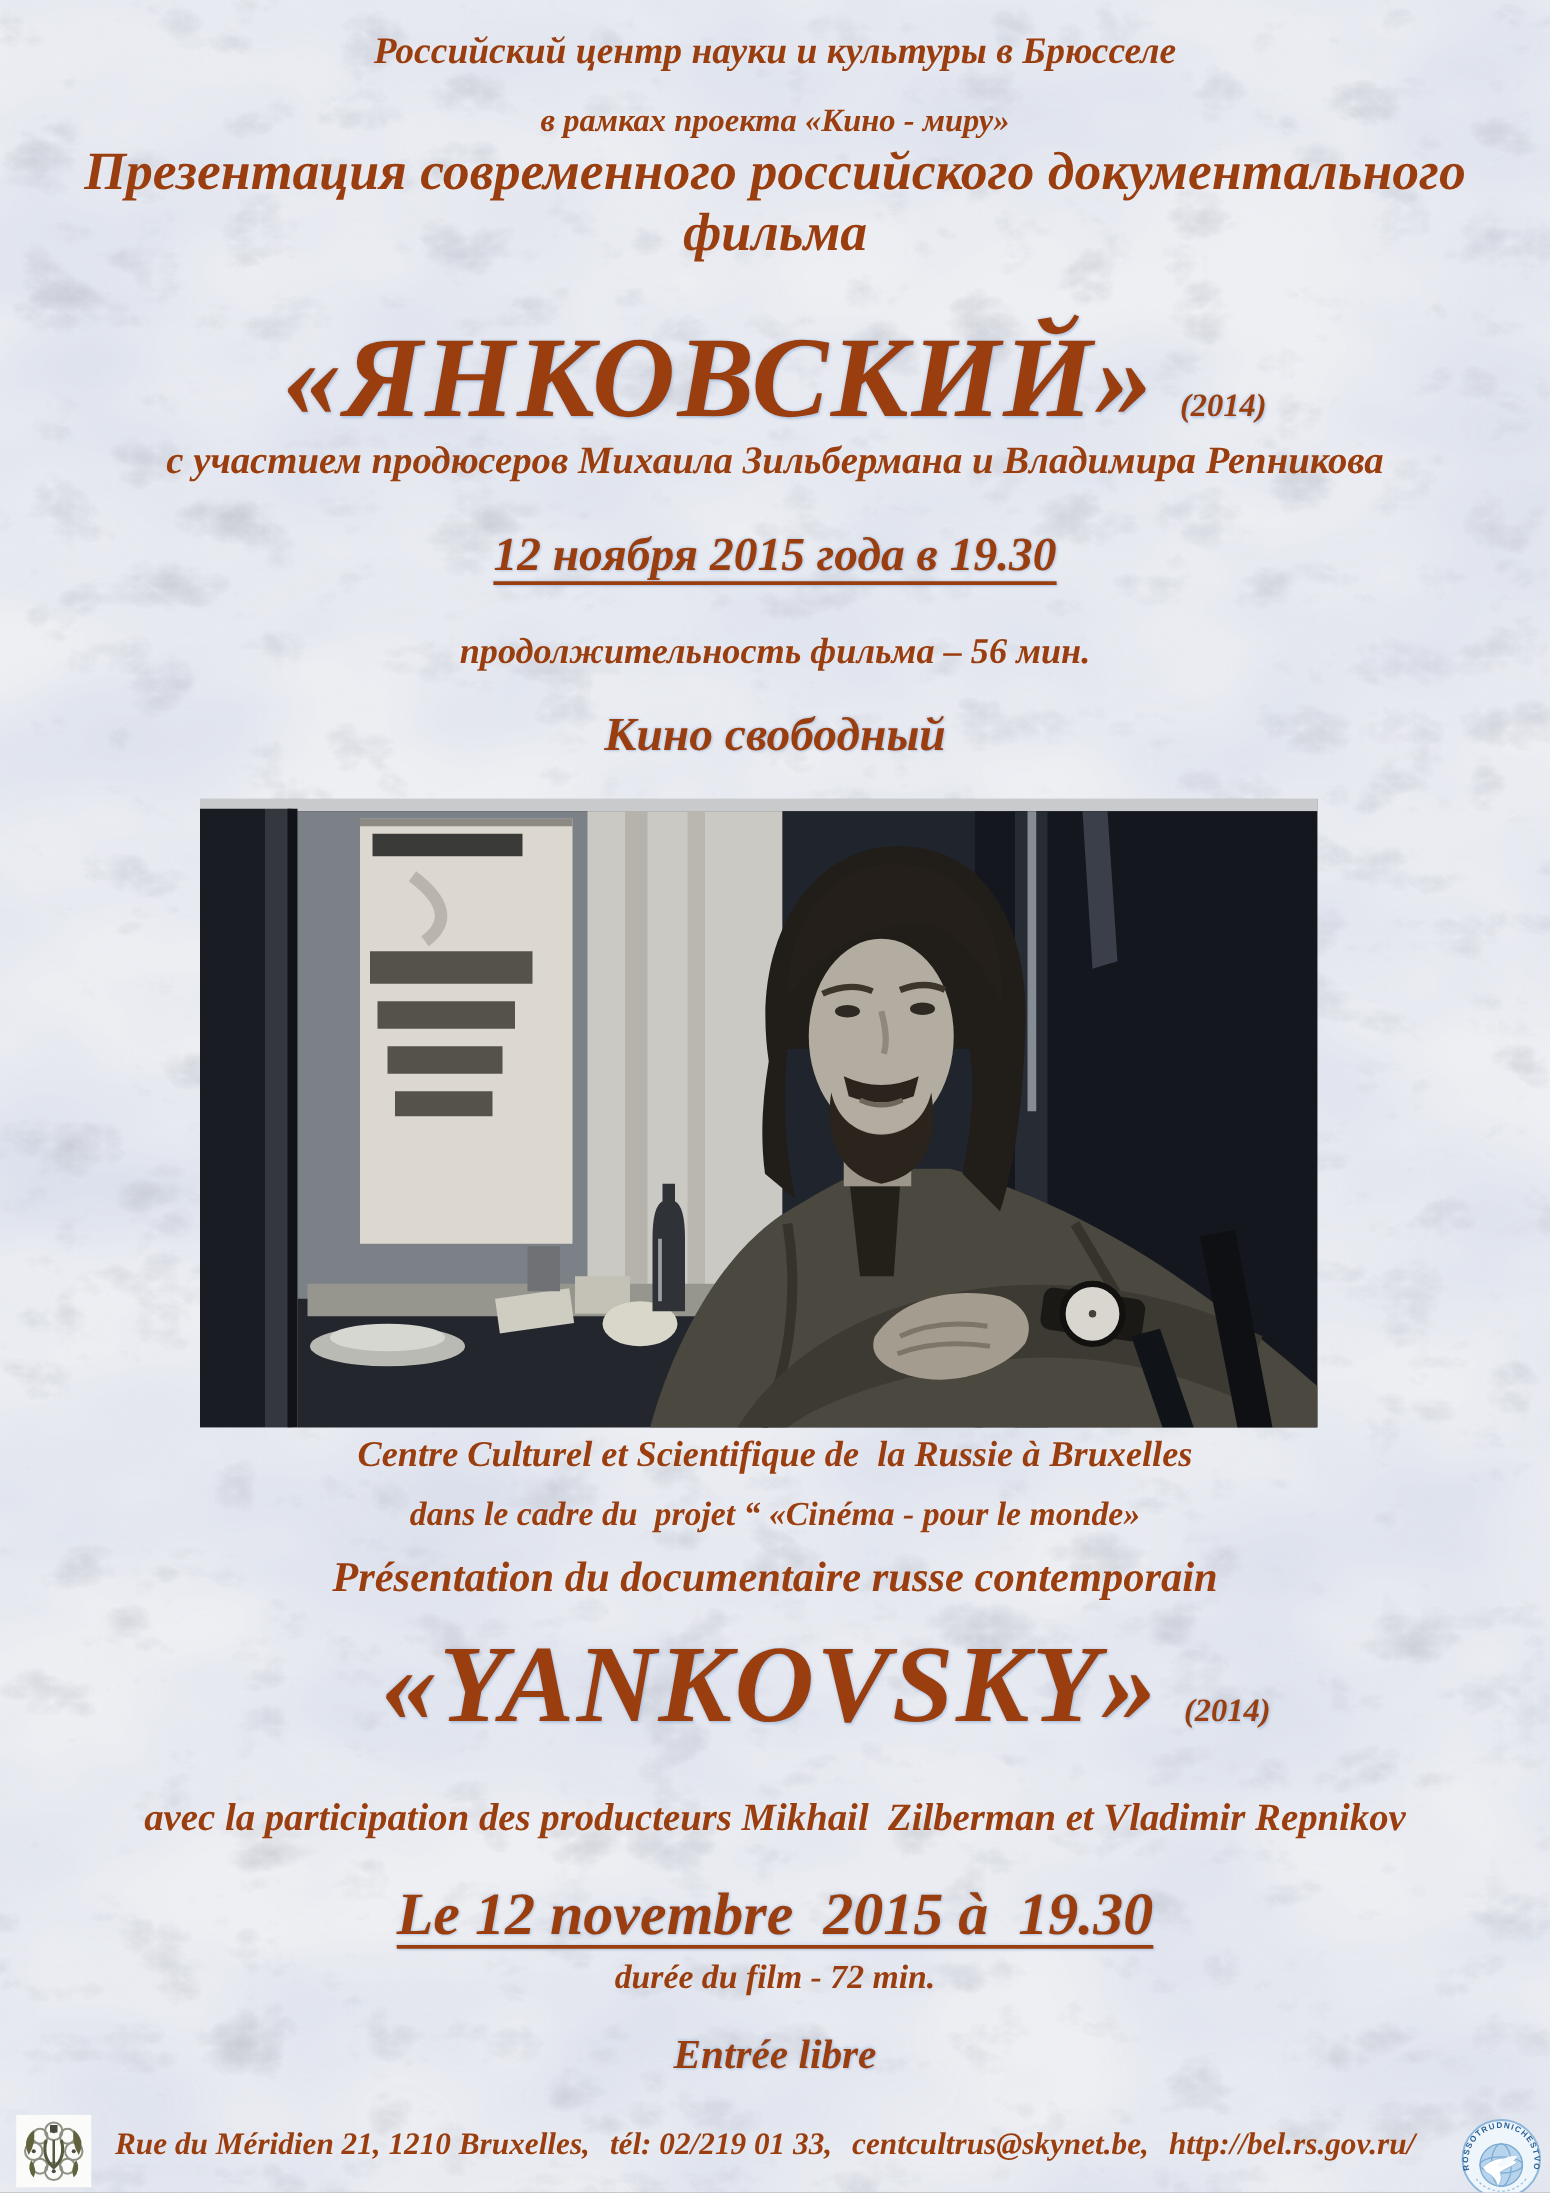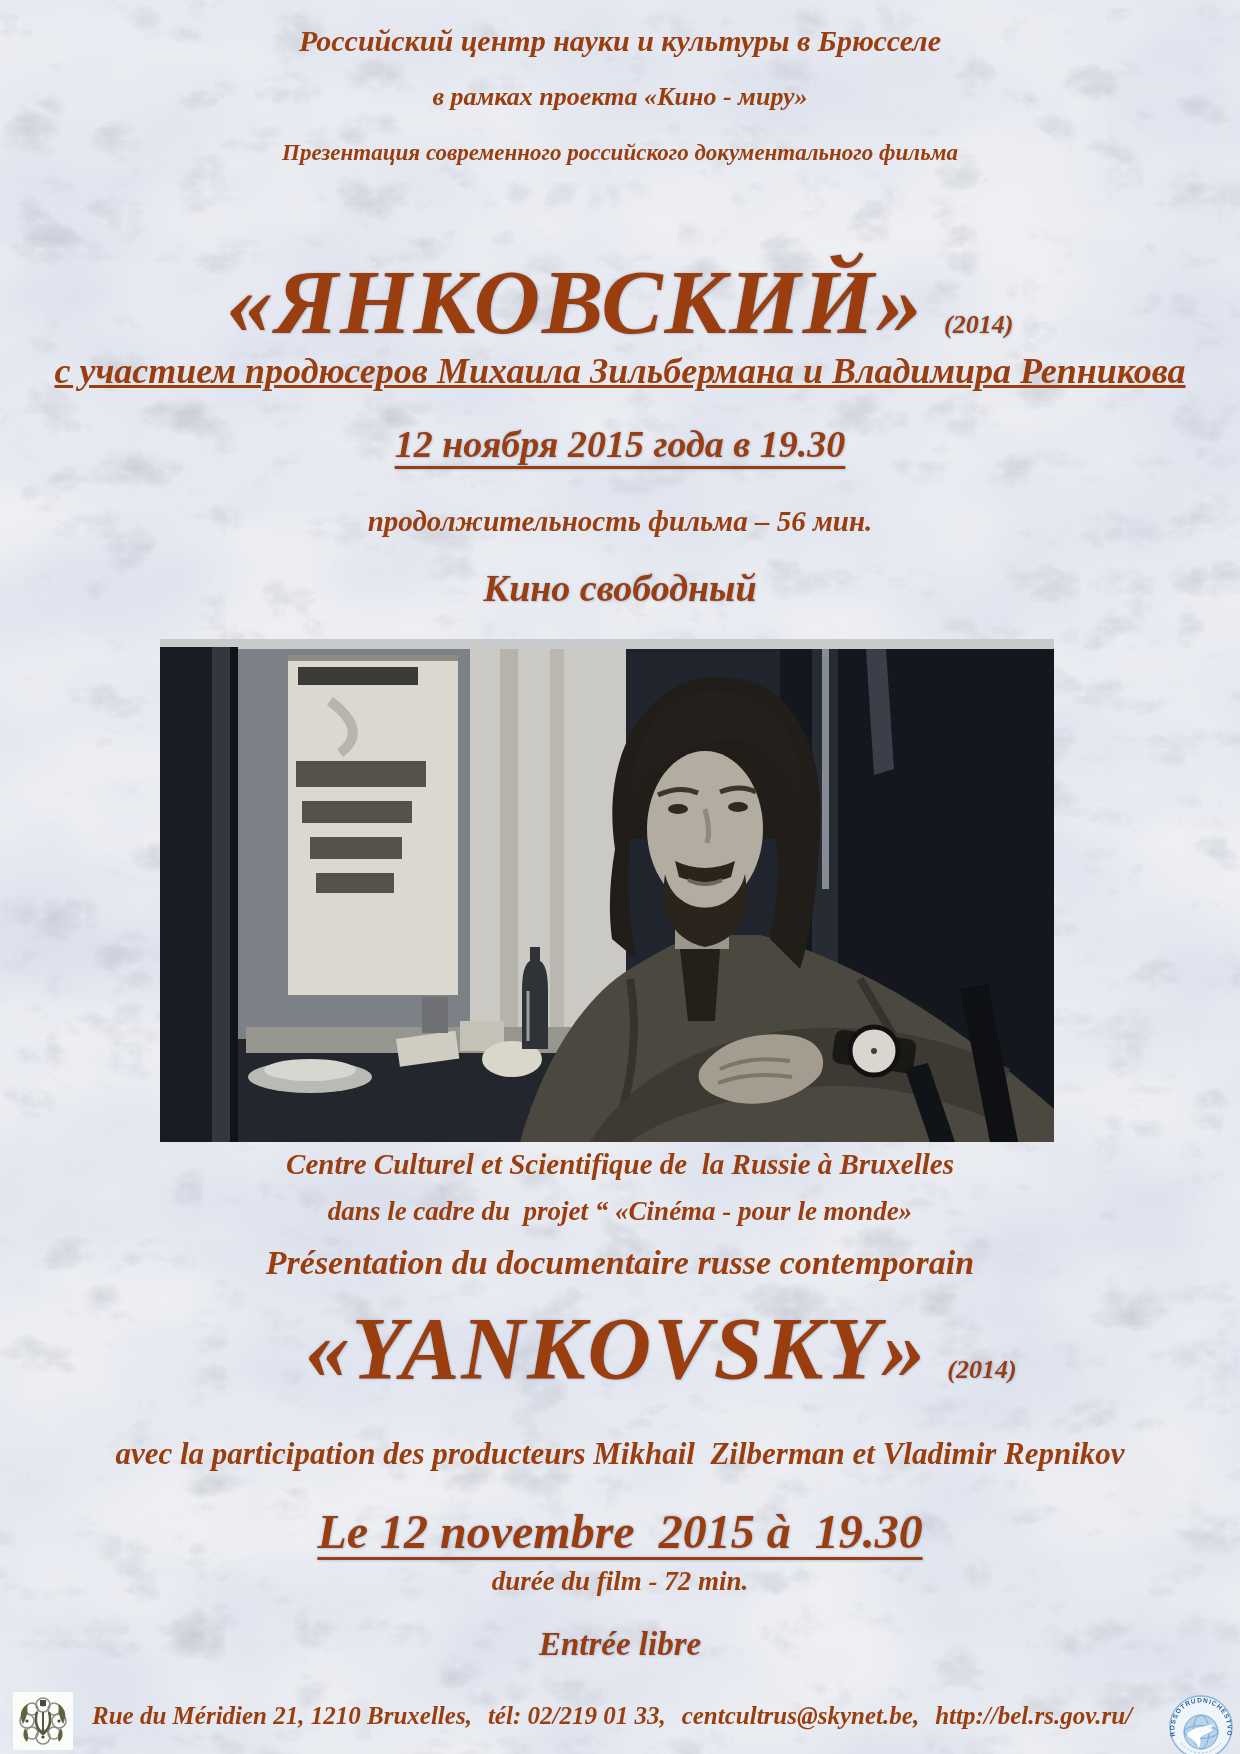--- a/index.html
+++ b/index.html
@@ -13,23 +13,23 @@
 
   .line {
     position:absolute; left:0; width:100%; text-align:center;
     color:#9a3e0f; font-style:italic; font-weight:bold; white-space:pre-wrap;
   }
   .glow { text-shadow:1px 1px 2px rgba(140,172,215,0.55), -1px -1px 2px rgba(150,180,220,0.35); }
   .underline { text-decoration:underline; text-decoration-thickness:2.5px; text-underline-offset:9px; }
 
   .l-org      { top:24px;   font-size:30px; }
   .l-proj     { top:82px;   font-size:26px; }
-  .l-pres     { top:140px;  font-size:23px; }
+  .l-pres     { top:113px;  font-size:43px; }
   .l-ru-title { top:201px;  font-size:92px; letter-spacing:2px;margin-top:48px; }
-  .l-ru-prod  { top:350px;  font-size:36px;text-decoration:underline; }
+  .l-ru-prod  { top:350px;  font-size:31px; }
   .l-ru-date  { top:422px;  font-size:38px; }
   .l-ru-dur   { top:505px;  font-size:29px; }
   .l-ru-adm   { top:566px;  font-size:38px; }
   .l-fr-org   { top:1148px; font-size:29px; }
   .l-fr-proj  { top:1196px; font-size:27px; }
   .l-fr-pres  { top:1244px; font-size:34px; }
   .l-fr-title { top:1298px; font-size:88px; letter-spacing:2px;margin-left:41px; }
   .l-fr-prod  { top:1436px; font-size:31px; }
   .l-fr-date  { top:1504px; font-size:48px; }
   .l-fr-dur   { top:1566px; font-size:27px; }

